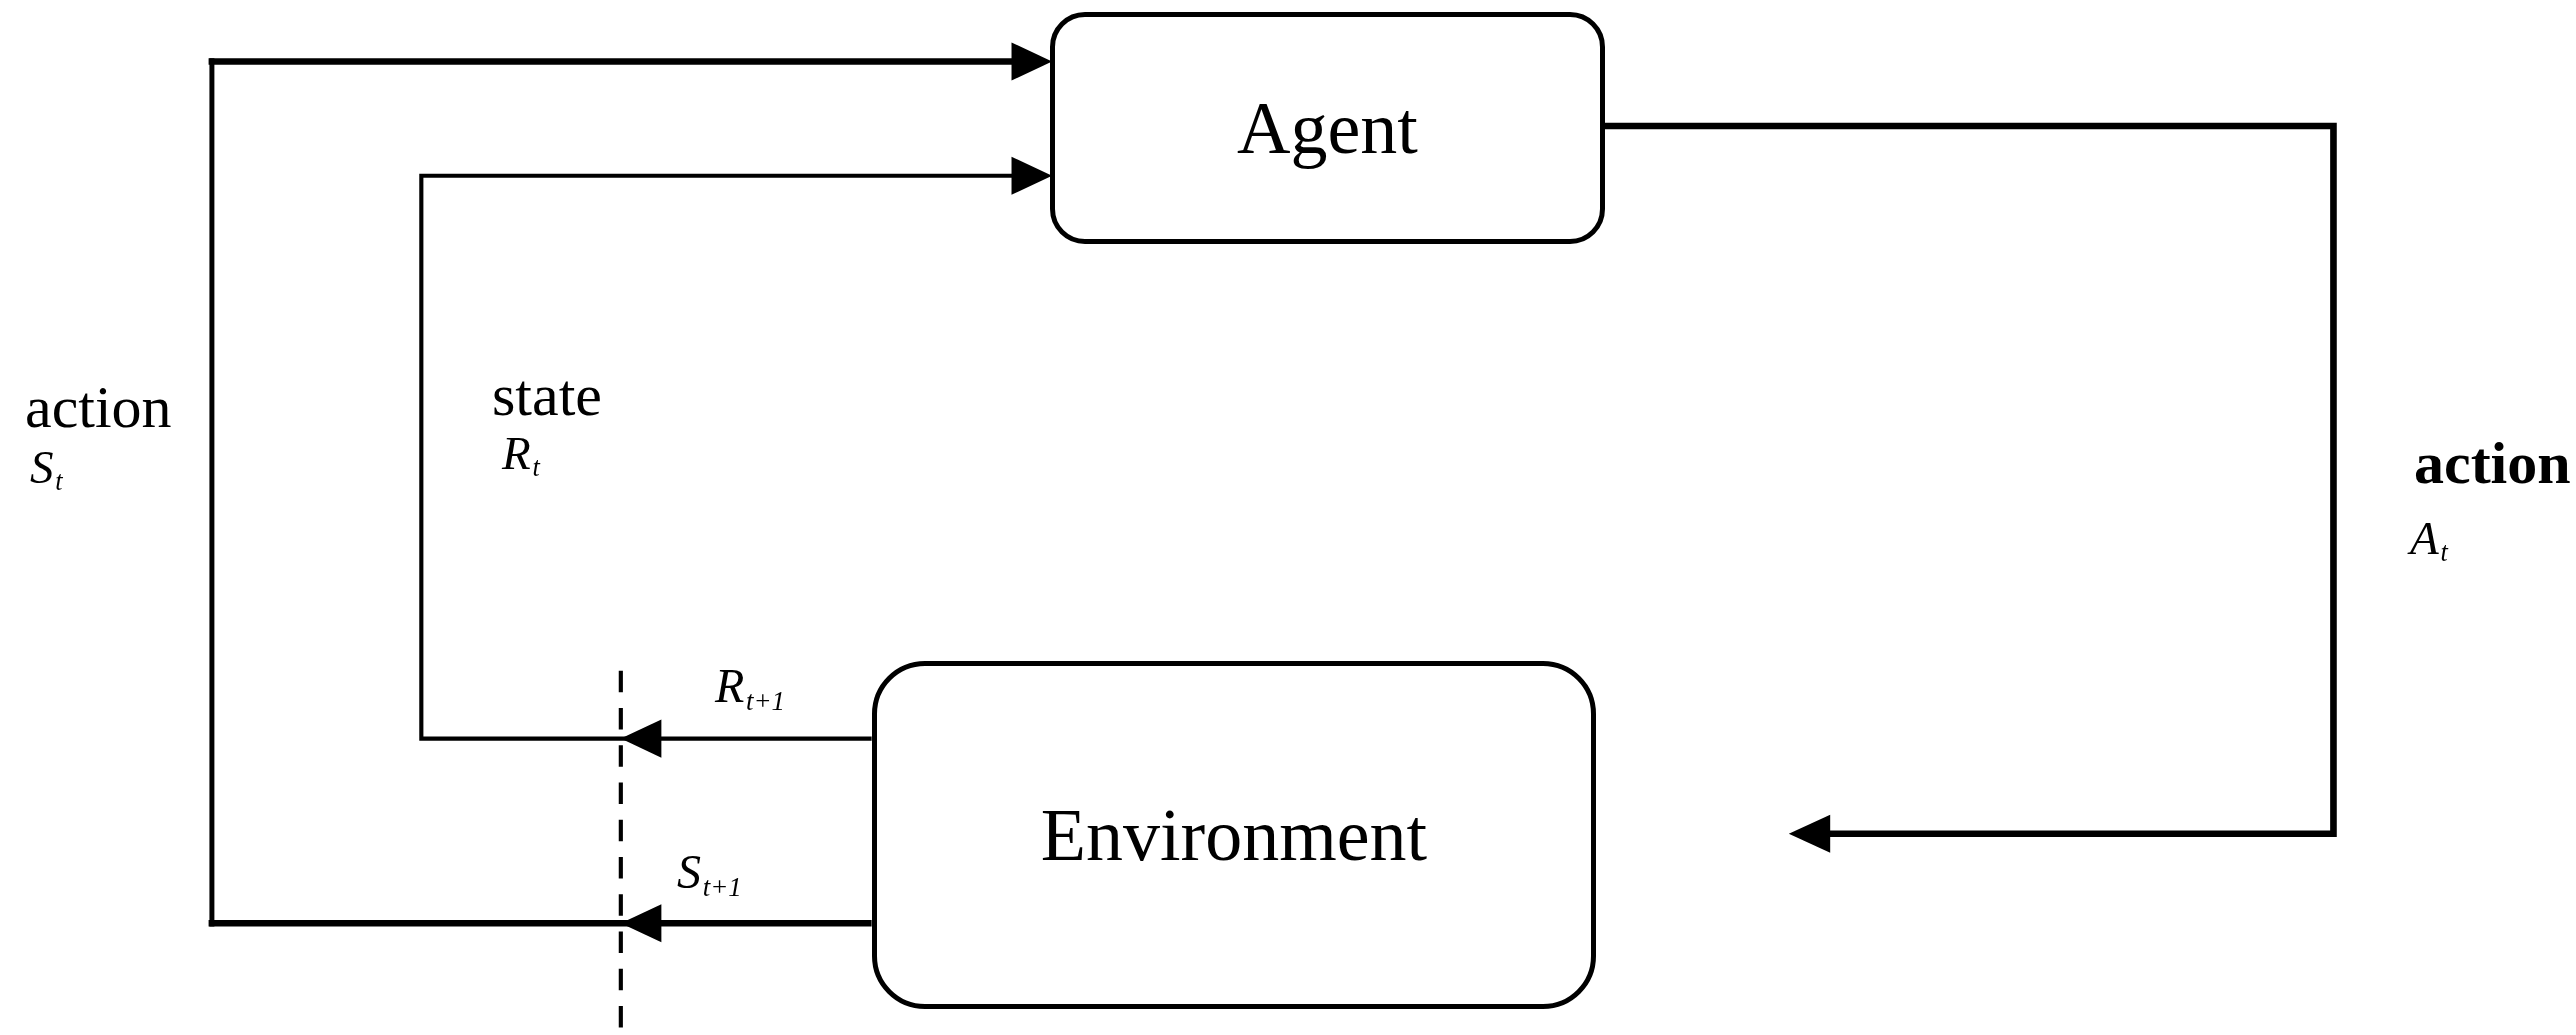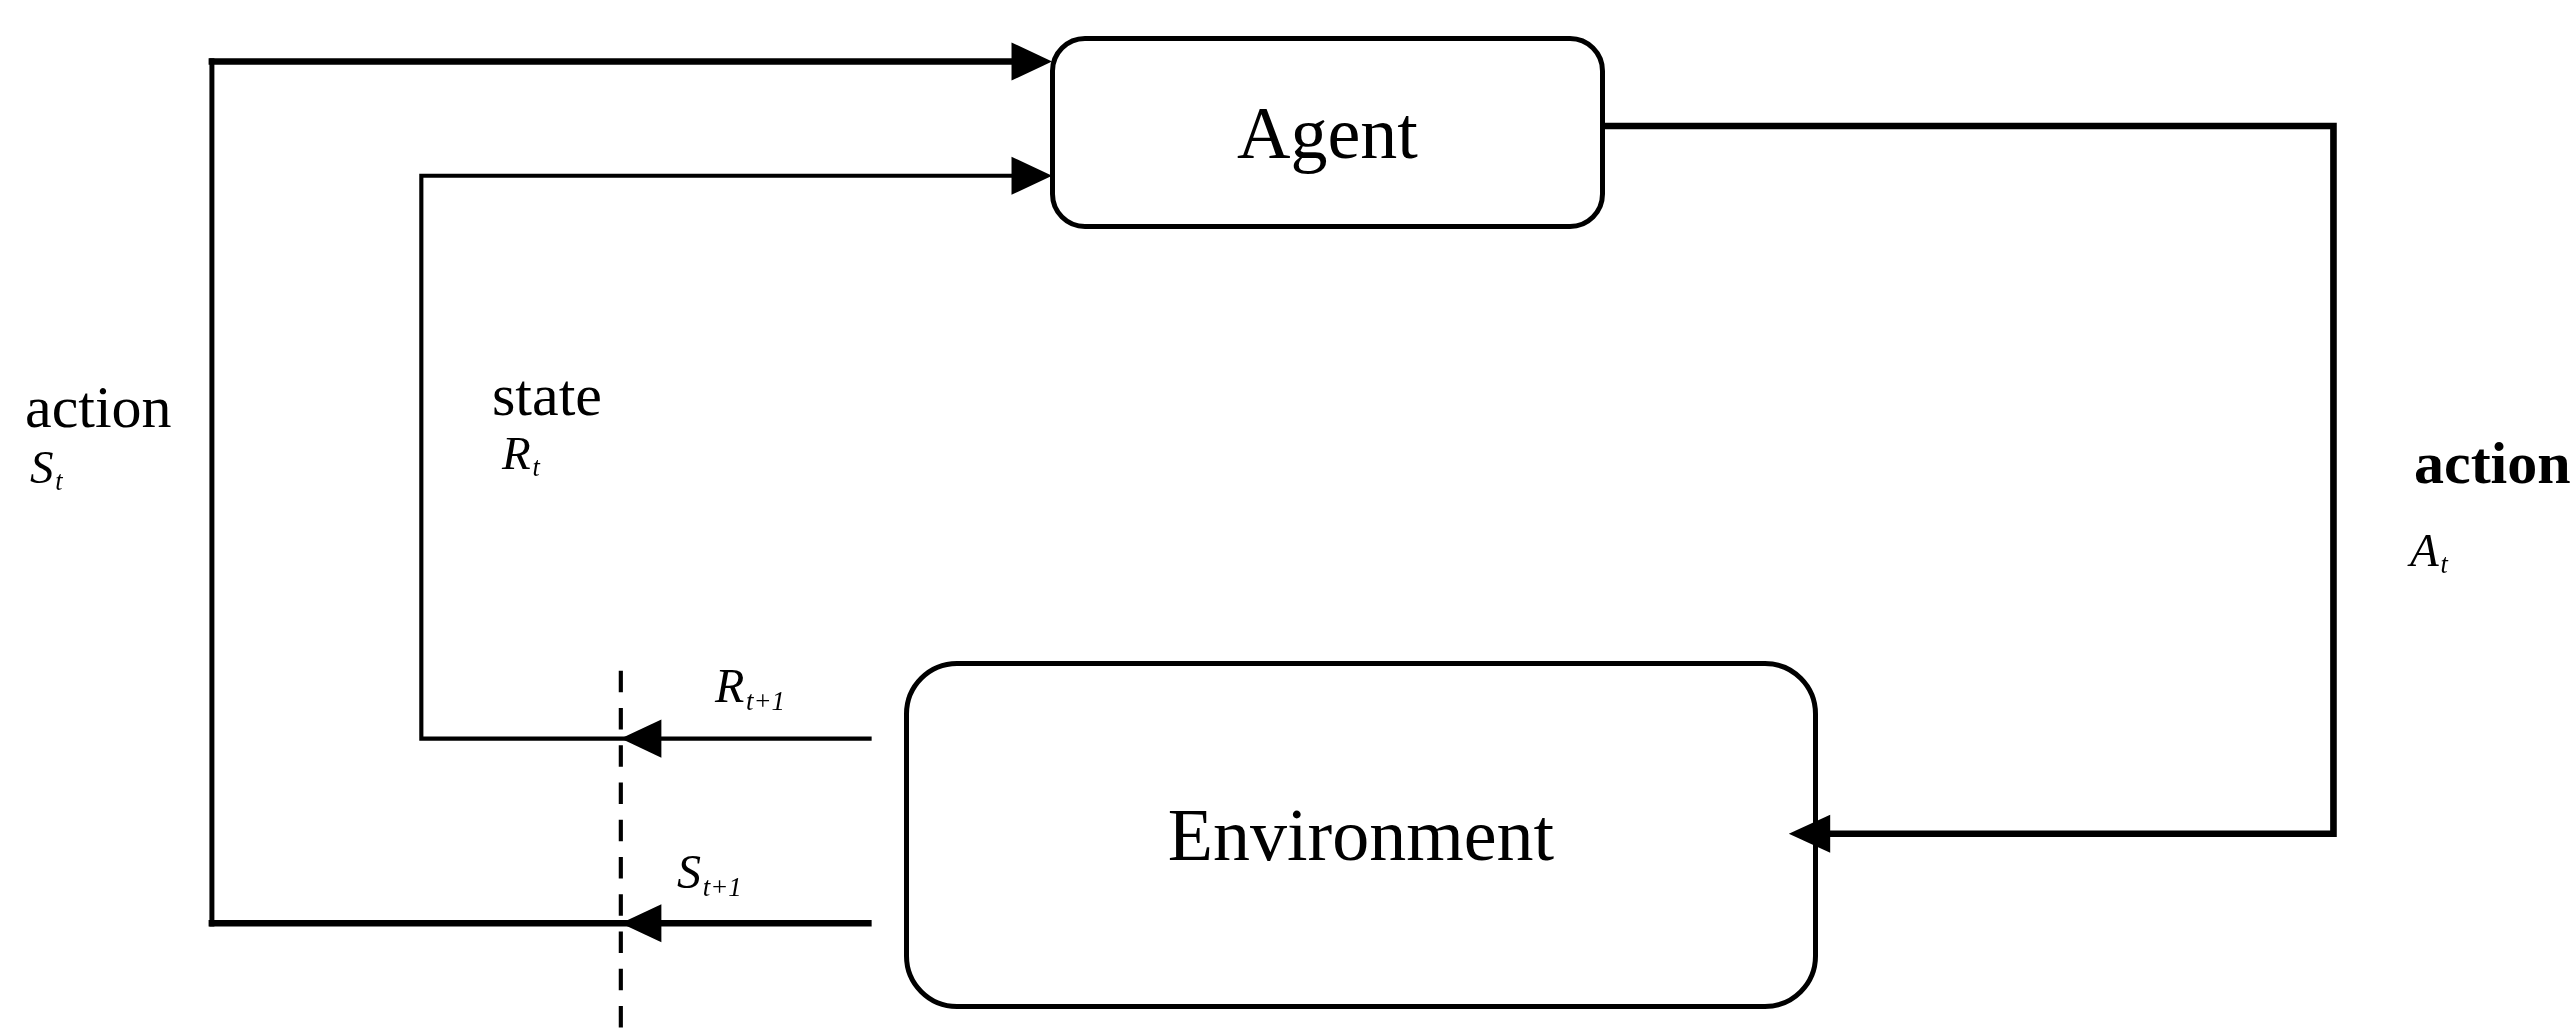--- a/index.html
+++ b/index.html
@@ -25,29 +25,28 @@
   .node-box {
     position: absolute;
     border: 5px solid #000000;
     background: transparent;
     display: flex;
     align-items: center;
     justify-content: center;
     box-sizing: border-box;
   }
   #agent-box {
-    left: 1050px; top: 36px;
-    width: 555px; height: 193px;
+    left: 1050px; top: 12px;
+    width: 555px; height: 232px;
     border-radius: 35px;
   }
   #environment-box {
     left: 872px; top: 661px;
-    width: 914px; height: 348px;
+    width: 724px; height: 348px;
     border-radius: 53px;
-    margin-left: 32px;
   }
   .node-label {
     font-size: 74px;
     line-height: 1;
     white-space: nowrap;
   }
   .edge-label {
     position: absolute;
     line-height: 1;
     white-space: nowrap;
@@ -68,21 +67,21 @@
     font-size: 0.56em;
     font-style: italic;
     vertical-align: -0.28em;
     margin-left: 1.7px;
   }
   #state-word    { left: 25px;   top: 377px;  }
   #state-var     { left: 30px;   top: 444px;  }
   #reward-word   { left: 492px;  top: 365px;  }
   #reward-var    { left: 502px;  top: 430px;  }
   #action-word   { left: 2414px; top: 433px; font-weight: bold;  }
-  #action-var    { left: 2410px; top: 527px;  }
+  #action-var    { left: 2410px; top: 515px;  }
   #next-reward-var { left: 715px; top: 662px; }
   #next-state-var  { left: 677px; top: 848px; }
 </style>
 </head>
 <body>
 
 <div id="canvas">
 
   <svg id="wires" viewBox="0 0 3112 1251" xmlns="http://www.w3.org/2000/svg">
 

